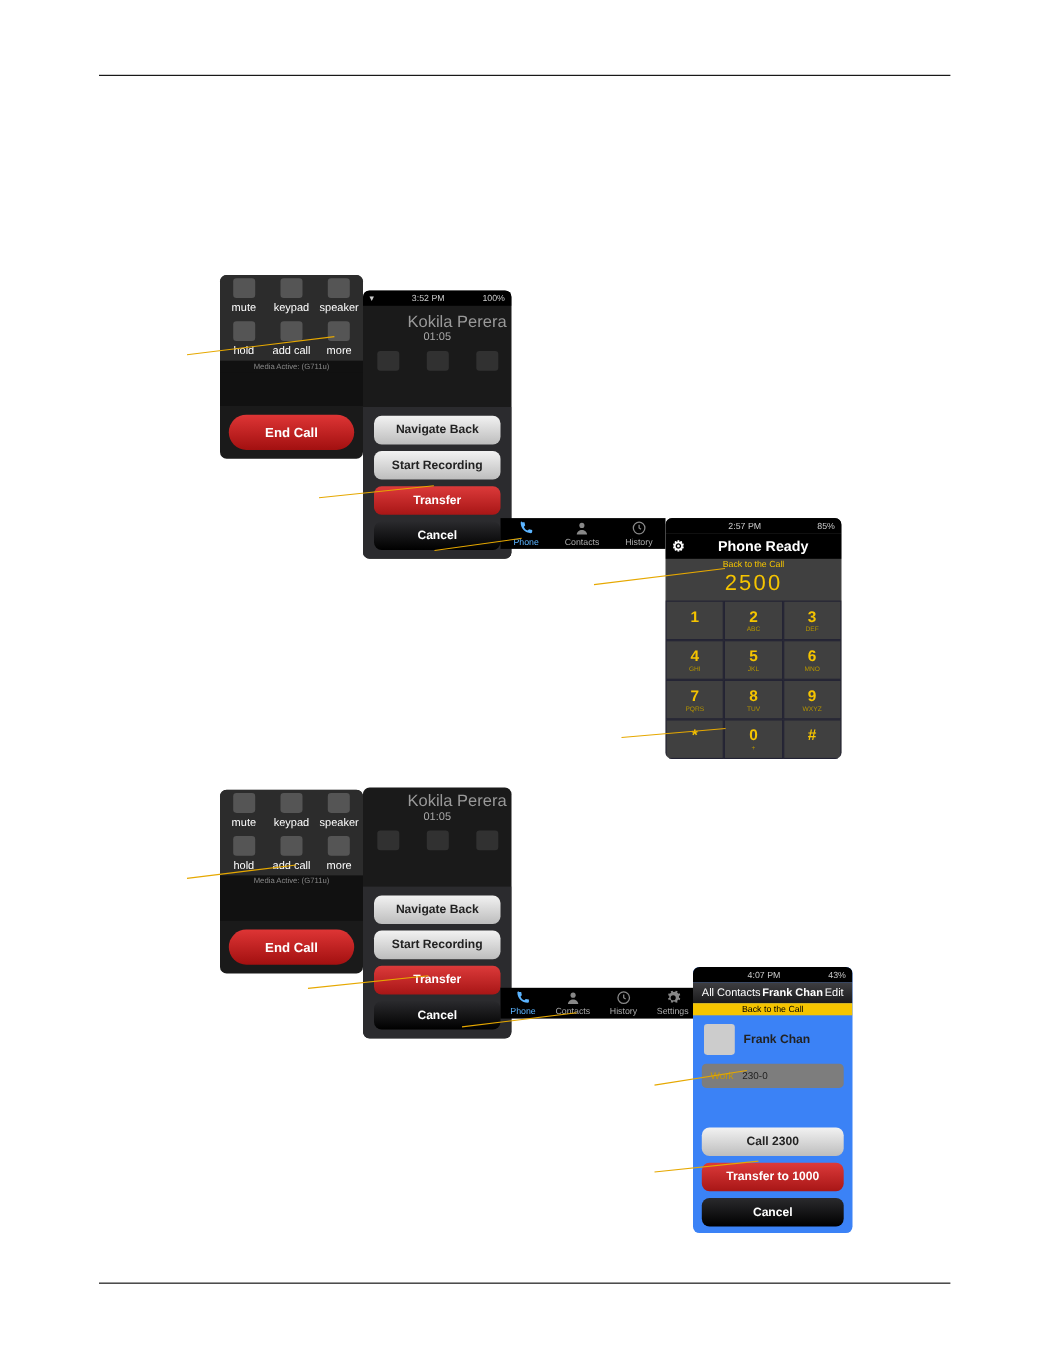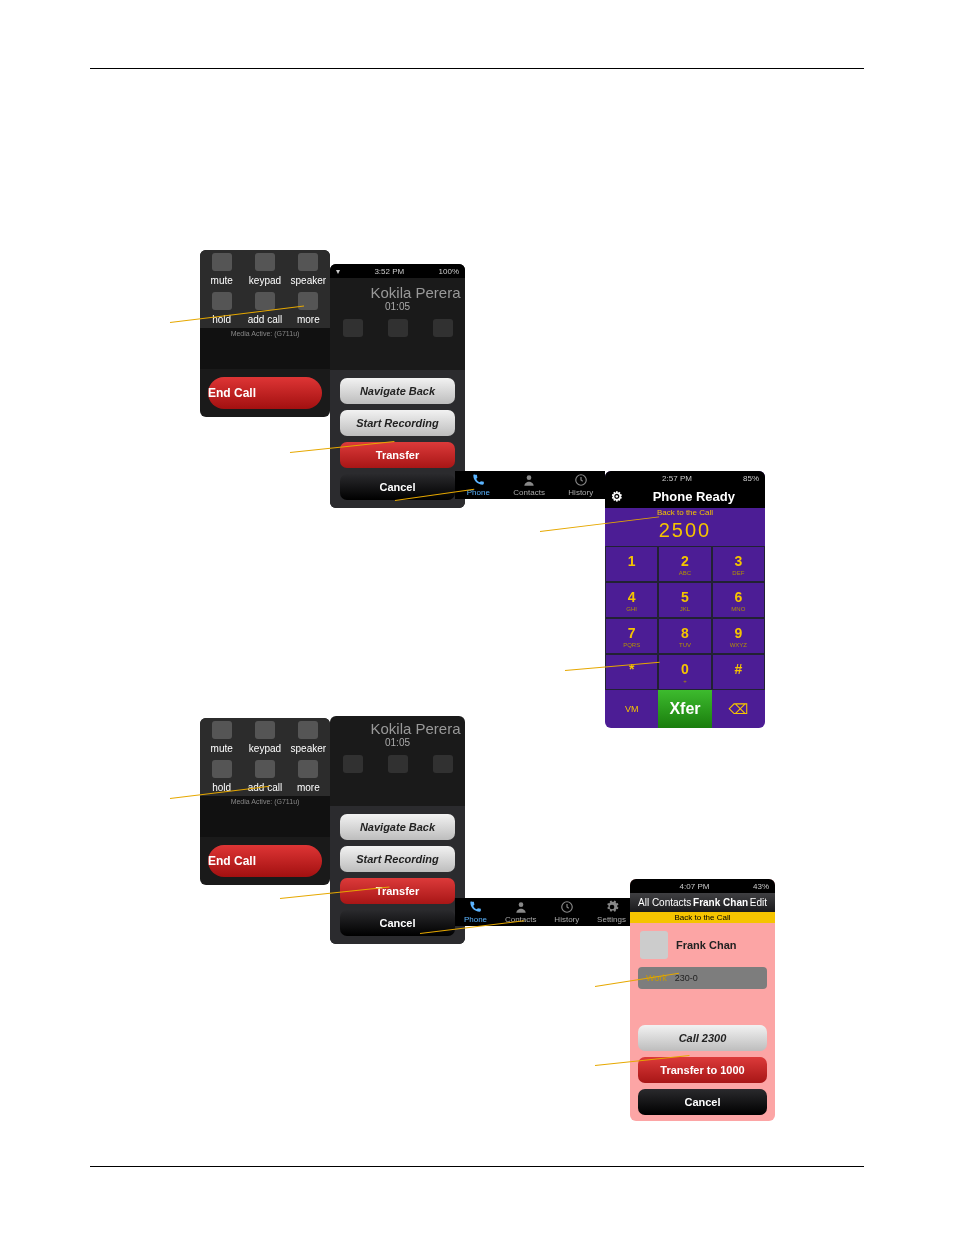--- a/index.html
+++ b/index.html
@@ -8,43 +8,43 @@
   .hr { position:absolute; left:90px; right:90px; height:1px; background:#000; }
   .hr.top { top:68px; }
   .hr.bot { bottom:68px; }
   .layer { position:absolute; }
   .phone { background:#1a1a1a; border-radius:6px; overflow:hidden; color:#fff; font-size:10px; }
   .grid6 { display:grid; grid-template-columns:repeat(3,1fr); grid-template-rows:repeat(2,1fr); text-align:center; }
   .grid6 .cell { display:flex; flex-direction:column; align-items:center; justify-content:center; gap:4px; }
   .ico { width:20px; height:18px; background:#555; border-radius:3px; }
   .pillbar { padding:8px 10px; display:flex; flex-direction:column; gap:6px; background:#2b2b2e; }
   .pill { border-radius:7px; text-align:center; padding:7px 0; font-size:11px; font-weight:bold; }
-  .pill.gray { background:linear-gradient(#f2f2f2,#bdbdbd); color:#222;font-style:italic; }
+  .pill.gray { background:linear-gradient(#f2f2f2,#bdbdbd); color:#222; }
   .pill.red  { background:linear-gradient(#dc3a3a,#a81616); color:#fff; }
   .pill.dark { background:linear-gradient(#2a2a2d,#000); color:#fff; }
-  .endcall { margin:8px; border-radius:16px; padding:9px 0; font-weight:bold; font-size:12px; background:linear-gradient(#de3535,#a21010); }
+  .endcall { margin:8px; border-radius:16px; text-align:center; padding:9px 0; font-weight:bold; font-size:12px; background:linear-gradient(#de3535,#a21010); }
   .statusbar { height:14px; background:#000; font-size:8px; display:flex; justify-content:space-between; align-items:center; padding:0 6px; color:#ccc; }
   .title { text-align:center; padding:6px 0 2px; }
   .title .name { color:#999; font-size:15px;padding-left:36px; }
   .title .time { color:#aaa; font-size:10px; }
   .tabstrip { height:28px; background:#000; display:flex; align-items:center; justify-content:space-around; }
   .tabstrip .tab { font-size:8px; color:#aaa; display:flex; flex-direction:column; align-items:center; gap:1px; }
   .tabstrip .tab.active { color:#5bb4ff; }
-  .dialer { background:#4c1d95; color:#f5c400; }
+  .dialer { background:#404040; color:#f5c400; }
   .dialer .ready { font-weight:bold; color:#fff; font-size:13px; padding:4px 0; text-align:center; background:#000; }
   .dialer .backcall { font-size:8px; text-align:center; color:#f5c400; }
   .dialer .num { font-size:20px; text-align:center; letter-spacing:2px; padding:2px 0 4px; }
   .keypad { display:grid; grid-template-columns:repeat(3,1fr); }
   .keypad .k { border:1px solid #223; padding:5px 0; text-align:center; }
   .keypad .k b { font-size:14px; }
   .keypad .k i { font-size:6px; color:#b49300; font-style:normal; display:block; }
   .dialer .row3 { display:grid; grid-template-columns:repeat(3,1fr); }
   .dialer .xfer { background:linear-gradient(#3dbb2e,#1a7d0d); color:#fff; font-weight:bold; font-size:16px; text-align:center; padding:10px 0; }
   .dialer .side { display:flex; align-items:center; justify-content:center; font-size:14px; color:#f5c400; }
-  .contact { background:#fca5a5; color:#222; }
+  .contact { background:#3b82f6; color:#222; }
   .contact .bar { background:linear-gradient(#3f3f42,#1a1a1c); display:flex; justify-content:space-between; align-items:flex-end; padding:4px 8px; color:#fff; font-size:10px; }
   .contact .yhl { background:#f5c400; color:#000; font-size:8px; text-align:center; padding:1px 0; }
   .contact .row { display:flex; gap:8px; align-items:center; padding:8px 10px; }
   .contact .ava { width:28px; height:28px; background:#ccc; border-radius:3px; }
   .contact .phrow { margin:0 8px; padding:6px 8px; background:#7d7d7d; border-radius:4px; font-size:9px; display:flex; gap:8px; }
   .contact .phrow .lbl { color:#c99a00; }
   .arrow { position:absolute; height:1px; background:#e6a800; transform-origin:left center; }
   svg.tabi { width:14px; height:14px; }
 </style>
 </head>
@@ -154,27 +154,20 @@
       <div class="k"><b>4</b><i>GHI</i></div>
       <div class="k"><b>5</b><i>JKL</i></div>
       <div class="k"><b>6</b><i>MNO</i></div>
       <div class="k"><b>7</b><i>PQRS</i></div>
       <div class="k"><b>8</b><i>TUV</i></div>
       <div class="k"><b>9</b><i>WXYZ</i></div>
       <div class="k"><b>*</b><i></i></div>
       <div class="k"><b>0</b><i>+</i></div>
       <div class="k"><b>#</b><i></i></div>
     </div>
-    <div class="row3">
-      <div class="side">
-          <span style="font-size:9px">VM</span>
-        </div>
-      <div class="xfer">Xfer</div>
-      <div class="side">⌫</div>
-    </div>
   </div>
 
   <div class="arrow" style="left:170px; top:322px; width:135px; transform:rotate(-7deg);"></div>
   <div class="arrow" style="left:290px; top:452px; width:105px; transform:rotate(-6deg);"></div>
   <div class="arrow" style="left:395px; top:500px; width:80px; transform:rotate(-8deg);"></div>
   <div class="arrow" style="left:540px; top:531px; width:120px; transform:rotate(-7deg);"></div>
   <div class="arrow" style="left:565px; top:670px; width:95px; transform:rotate(-5deg);"></div>
 
   <div class="layer phone" style="left:200px; top:718px; width:130px;">
     <div class="grid6" style="height:78px; background:#2c2c2c;">

